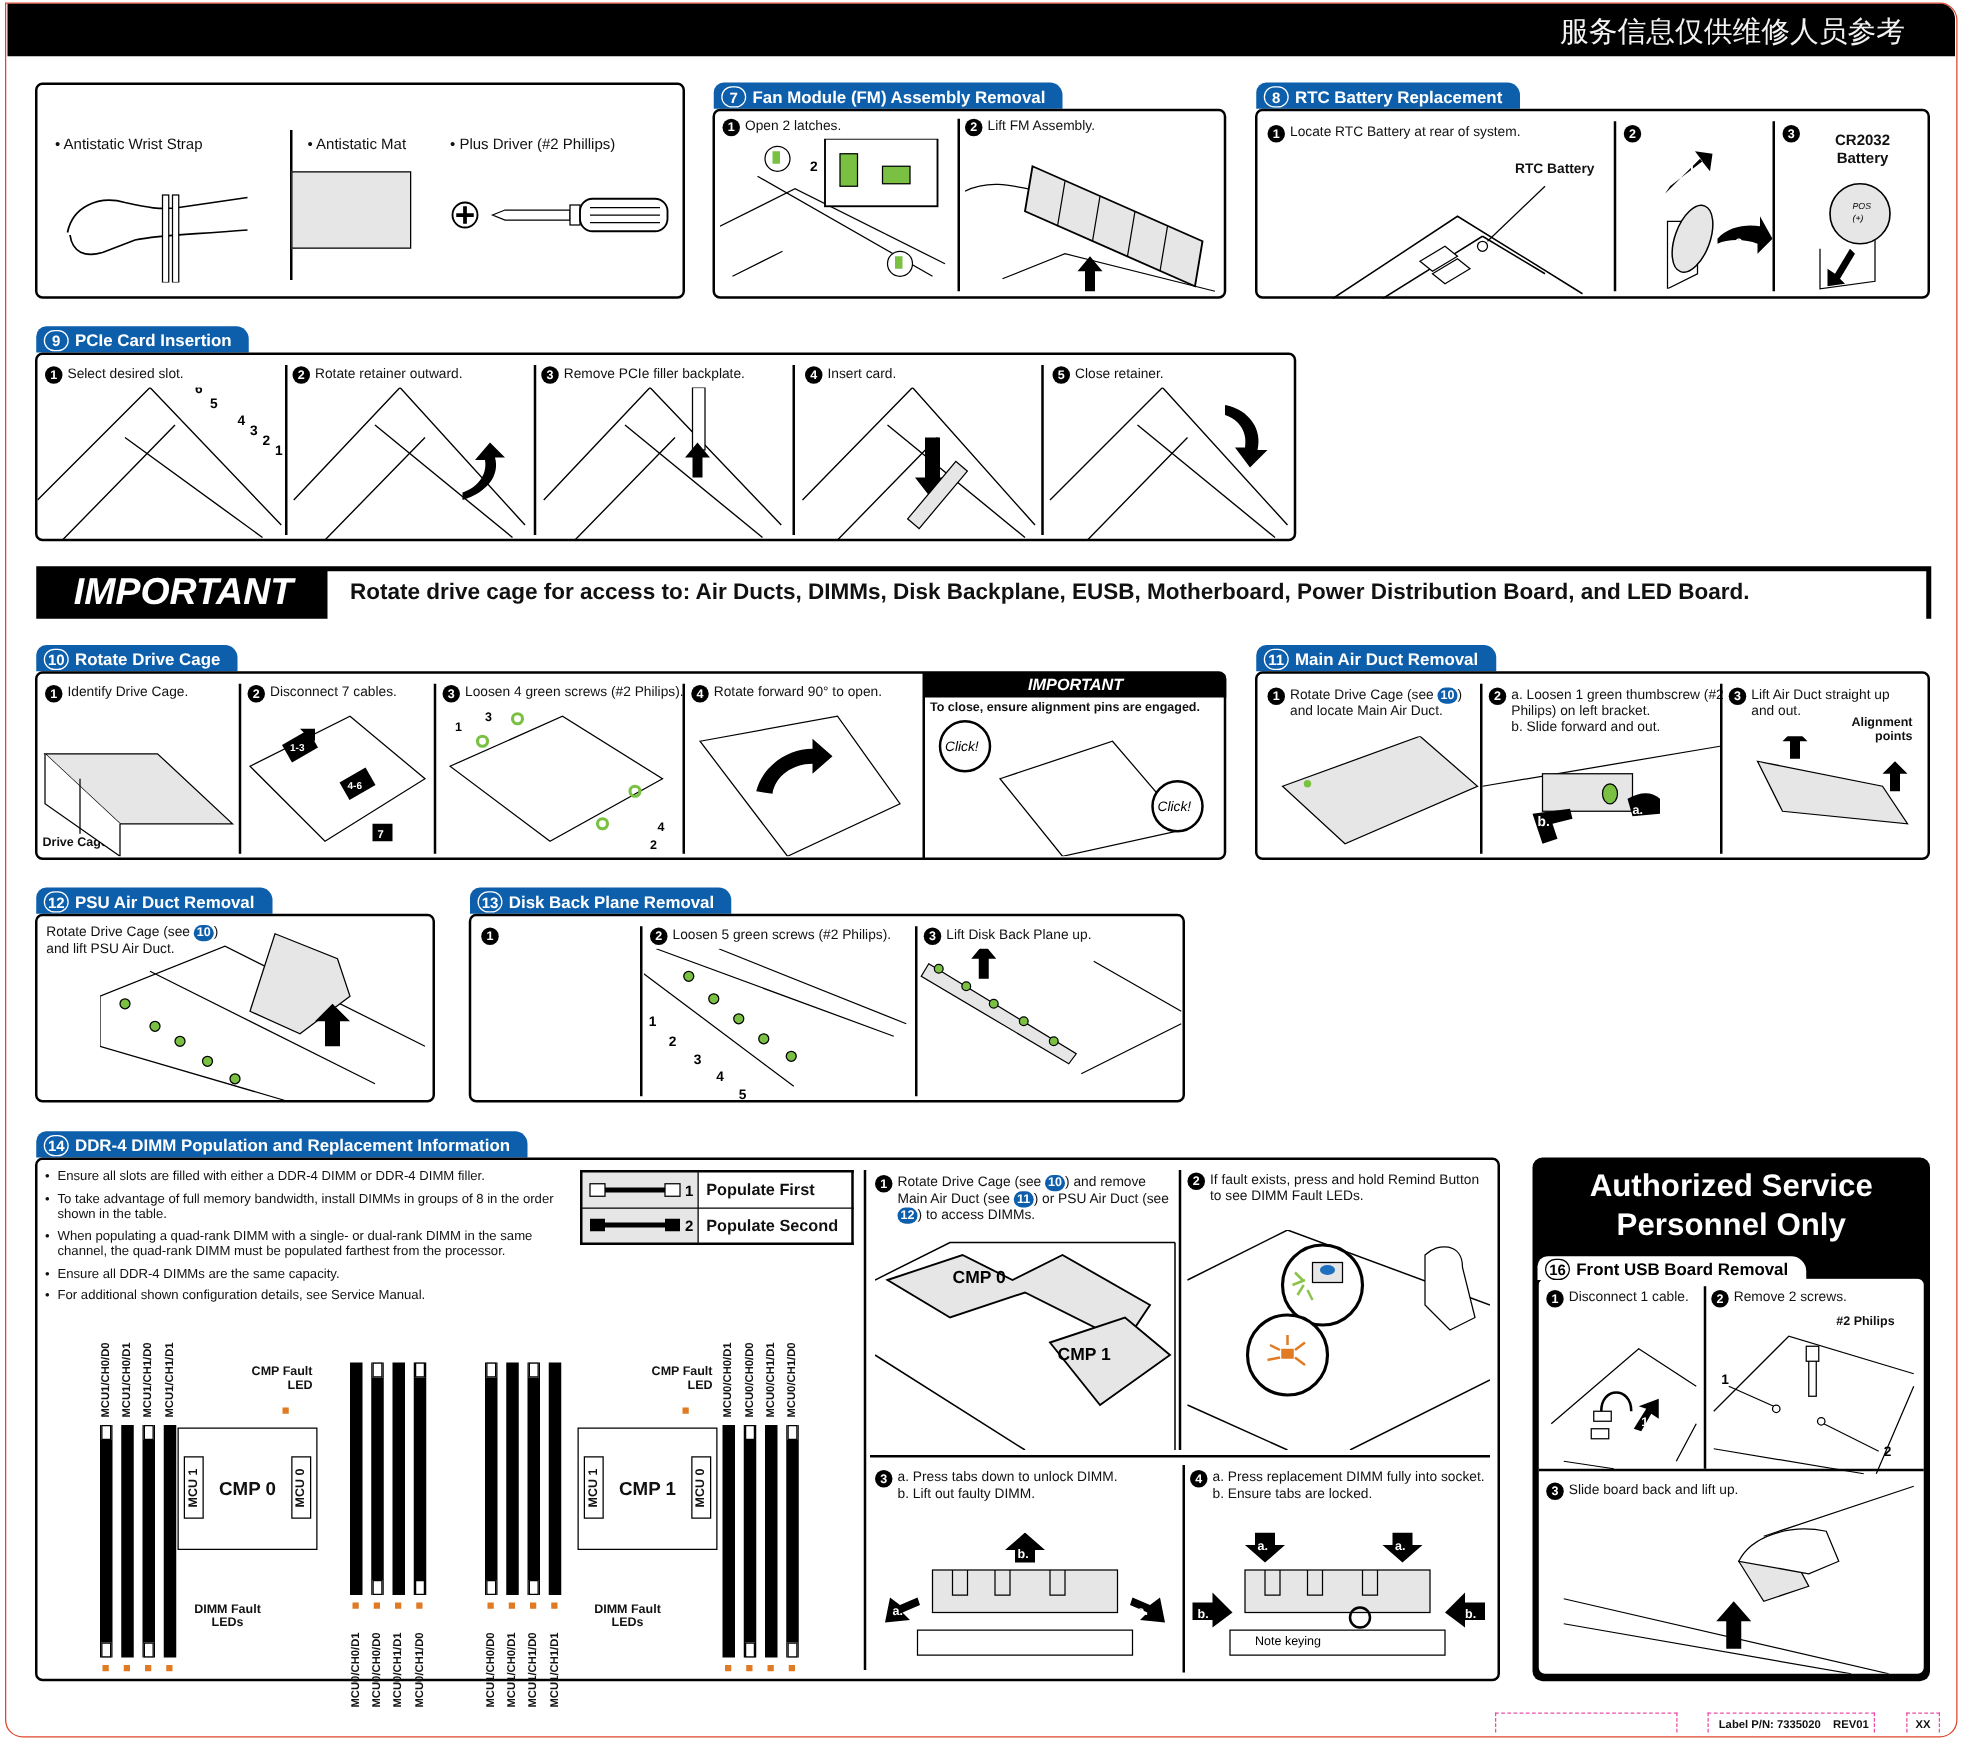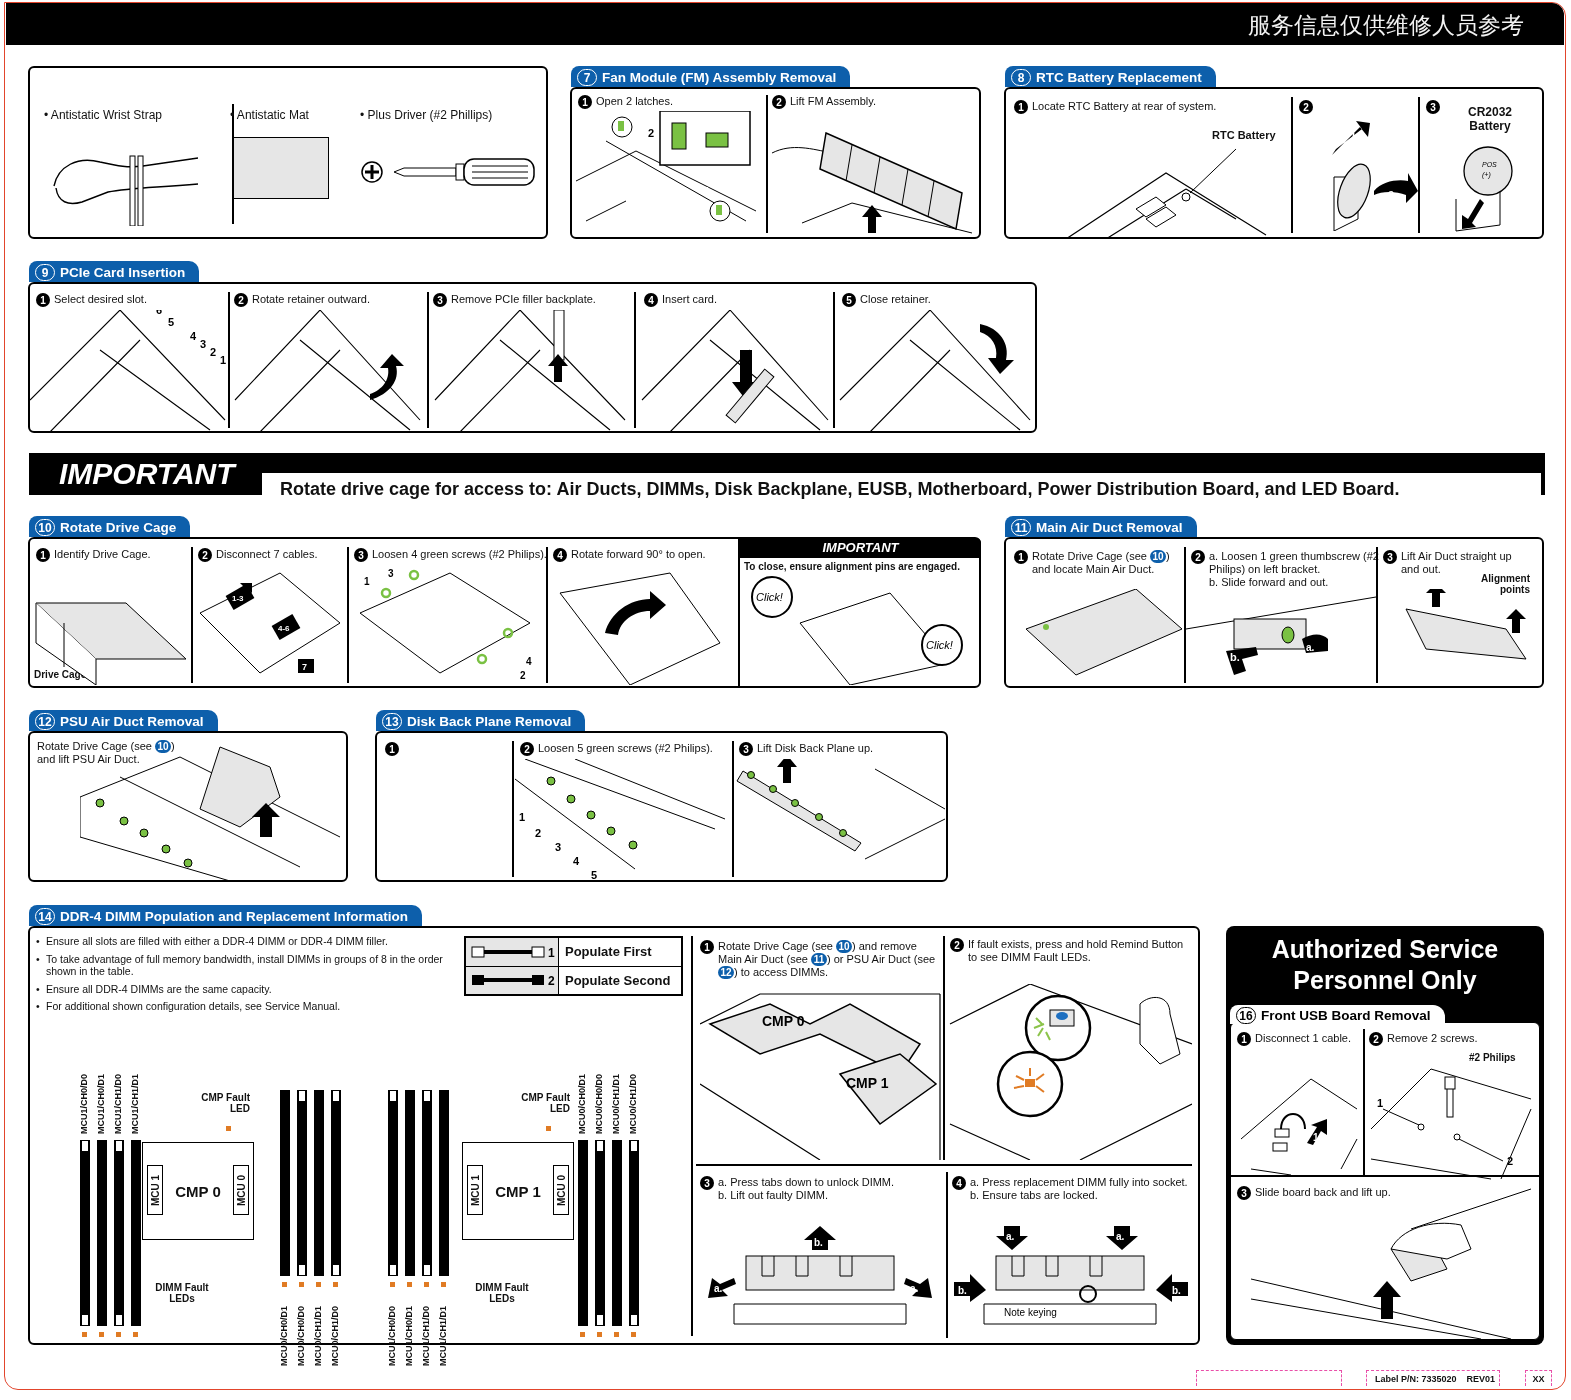--- a/index.html
+++ b/index.html
@@ -29,21 +29,21 @@
   .vdiv { position: absolute; width: 2px; background: #000; }
   .ref { display: inline-flex; min-width: 16px; height: 13px; border-radius: 7px; background: #0d5fab; color: #fff;
     font-weight: bold; font-size: 10px; align-items: center; justify-content: center; padding: 0 2px; }
   .ref.orange { background: #e07b24; }
 
   .illus { position: absolute; }
   svg { display: block; }
 
   .important-bar { position: absolute; left: 29px; top: 453px; width: 1516px; height: 42px; background: #000; }
   .important-bar .imp { position: absolute; left: 30px; top: 4px; color: #fff; font-style: italic; font-weight: bold; font-size: 30px; }
-  .important-bar .msg { position: absolute; left: 233px; top: 20px; right: 4px; height: 48px; background: #fff;
+  .important-bar .msg { position: absolute; left: 233px; top: 4px; right: 4px; height: 48px; background: #fff;
     font-weight: bold; font-size: 18px; padding: 6px 0 0 18px; }
 
   .tools-item { position: absolute; font-size: 12px; }
   .dimm-bullets { position: absolute; left: 36px; top: 935px; width: 420px; font-size: 10.5px; line-height: 12.5px; }
   .dimm-bullets li { list-style: none; position: relative; padding-left: 10px; margin-bottom: 5px; }
   .dimm-bullets li::before { content: "\2022"; position: absolute; left: 0; }
 
   .legend-tbl { position: absolute; left: 464px; top: 936px; width: 219px; border: 2px solid #000; border-collapse: collapse; }
   .legend-tbl td { border: 1px solid #000; height: 29px; font-size: 13px; font-weight: bold; }
   .legend-tbl td.sym { background: #e6e6e6; width: 92px; }
@@ -69,21 +69,21 @@
 <body>
 
 <div class="page-frame"></div>
 <div class="header">
   <div class="cn">服务信息仅供维修人员参考</div>
 </div>
 
 <div class="box" style="left:28px;top:66px;width:520px;height:173px;">
   <div class="tools-item" style="left:14px;top:40px;">• Antistatic Wrist Strap</div>
   <div class="vdiv" style="left:202px;top:36px;height:120px;"></div>
-  <div class="tools-item" style="left:200px;top:40px;">• Antistatic Mat</div>
+  <div class="tools-item" style="left:216px;top:40px;">• Antistatic Mat</div>
   <div class="tools-item" style="left:330px;top:40px;">• Plus Driver (#2 Phillips)</div>
   <svg class="illus" style="left:18px;top:68px;" width="160" height="90" viewBox="0 0 160 90">
     <path d="M6 50 C10 30 30 20 52 26 C70 30 80 32 95 30 L150 22 M8 52 C10 66 20 70 34 66 L60 56 C80 52 100 52 150 48" fill="none" stroke="#000" stroke-width="1.4"></path>
     <rect x="82" y="20" width="5" height="70" fill="#fff" stroke="#000"></rect>
       <rect x="90" y="20" width="5" height="70" fill="#fff" stroke="#000"></rect>
   </svg>
   <div style="position:absolute;left:203px;top:69px;width:96px;height:62px;background:#e6e6e6;border:1.5px solid #000;"></div>
   <svg class="illus" style="left:330px;top:88px;" width="180" height="32" viewBox="0 0 180 32">
     <circle cx="12" cy="16" r="10" fill="#fff" stroke="#000" stroke-width="1.5"></circle>
       <path d="M12 9 V23 M5 16 H19" stroke="#000" stroke-width="3"></path>
@@ -398,20 +398,21 @@
 </div>
 
 <div class="tab" style="left:29px;top:905px;">
   <span class="num">14</span>
   <span>DDR-4 DIMM Population and Replacement Information</span>
 </div>
 <div class="box" style="left:28px;top:926px;width:1172px;height:419px;"></div>
 <ul class="dimm-bullets">
   <li>Ensure all slots are filled with either a DDR-4 DIMM or DDR-4 DIMM filler.</li>
   <li>To take advantage of full memory bandwidth, install DIMMs in groups of 8 in the order shown in the table.</li>
+  <li>When populating a quad-rank DIMM with a single- or dual-rank DIMM in the same channel, the quad-rank DIMM must be populated farthest from the processor.</li>
   <li>Ensure all DDR-4 DIMMs are the same capacity.</li>
   <li>For additional shown configuration details, see Service Manual.</li>
 </ul>
 <table class="legend-tbl">
   <tbody>
       <tr>
     <td class="sym">
       <svg width="92" height="24" viewBox="0 0 92 24">
             <rect x="6" y="7" width="12" height="10" fill="#fff" stroke="#000"></rect>
             <rect x="18" y="10" width="48" height="4" fill="#000"></rect>

